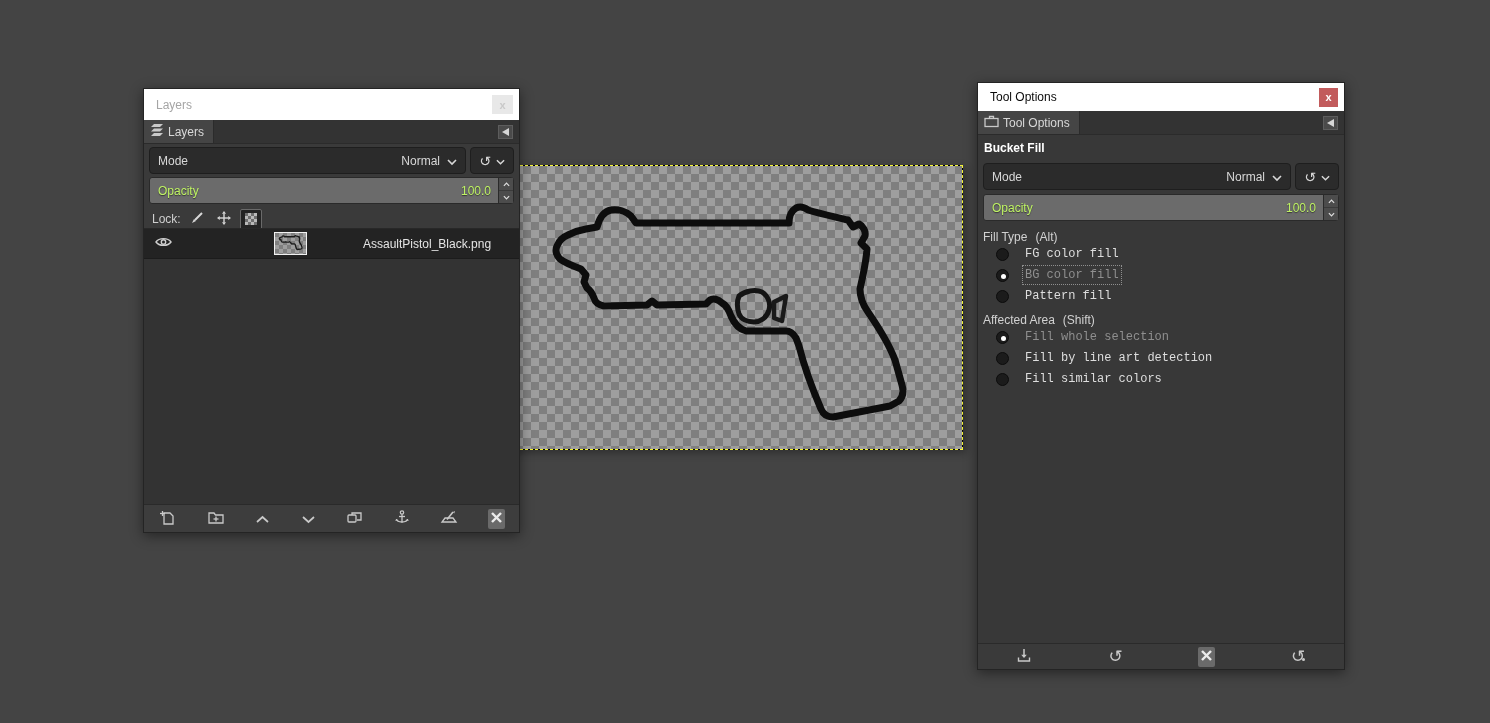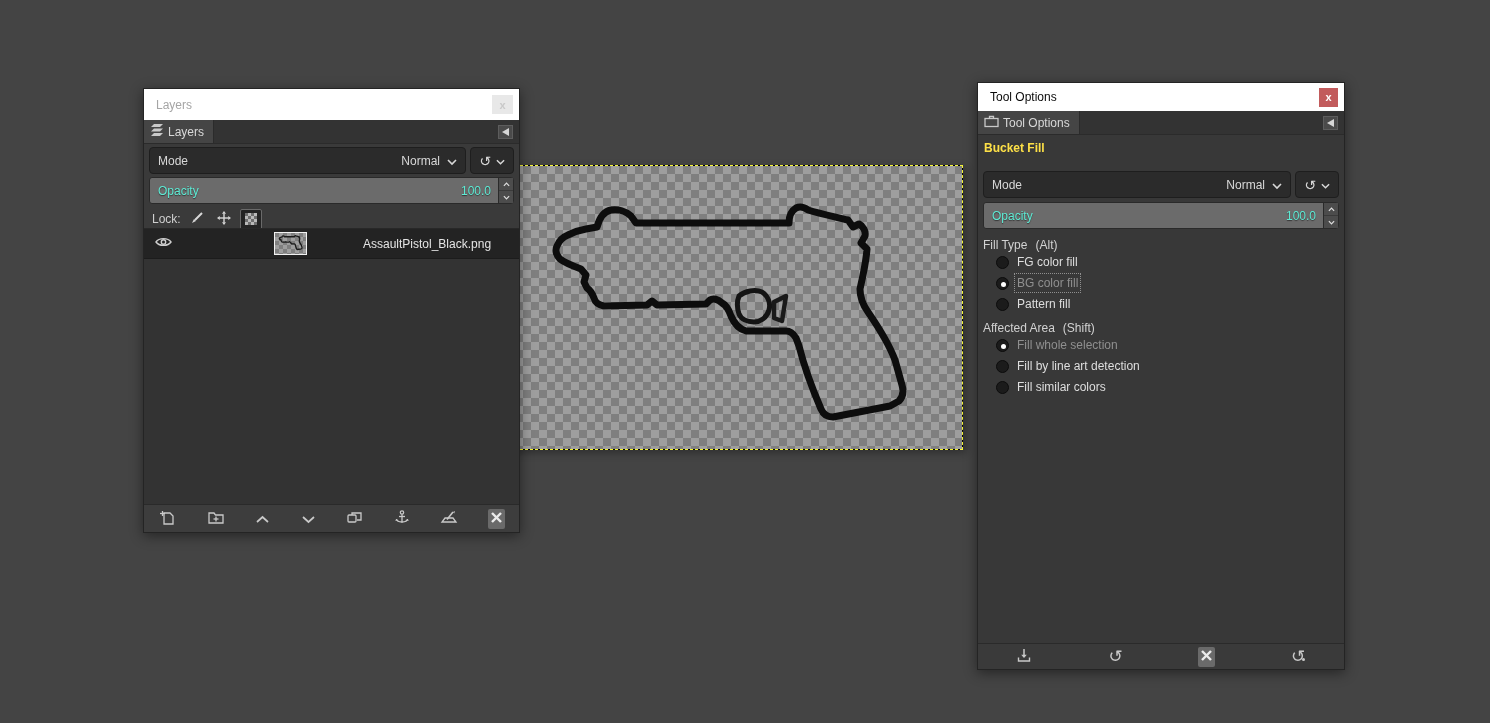--- a/index.html
+++ b/index.html
@@ -62,21 +62,21 @@
     width:44px; background:#2b2b2b; border:1px solid #1e1e1e; border-radius:4px;
     display:flex; align-items:center; justify-content:center; gap:5px;
     color:#d8d8d8;
   }
   .undo-glyph { font-family:"DejaVu Sans", sans-serif; font-size:14px; line-height:1; color:#d8d8d8; }
 
   .opacity-row {
     position:relative; margin:3px 5px 0 5px; height:27px;
     background:#6b6b6b; border:1px solid #2a2a2a; border-radius:3px;
     display:flex; align-items:center; justify-content:space-between;
-    padding:0 22px 0 8px; color:#5eead4;
+    padding:0 22px 0 8px; color:#bef264;
     text-shadow:0 1px 1px rgba(0,0,0,.5);
   }
   .spinners {
     position:absolute; right:0; top:0; bottom:0; width:15px;
     display:flex; flex-direction:column;
     border-left:1px solid #2a2a2a;
   }
   .spin-btn {
     flex:1; background:#4c4c4c; border:none;
     display:flex; align-items:center; justify-content:center; padding:0;
@@ -134,26 +134,26 @@
     color:#c9c9c9;
   }
   .tool-btn.highlight { background:#6a6a6a; border-radius:2px; }
 
   
   #tool-options-panel { left:977px; top:82px; width:368px; height:588px; background:#383838; }
   #tool-options-panel .titlebar { height:28px; }
   #tool-options-panel .titlebar .title { color:#0a0a0a; }
   #tool-options-panel .close-btn { background:#c25b5c; color:#ffffff; width:19px; height:19px; }
 
-  .tool-name { font-weight:bold; color:#fde047; margin:6px 0 16px 6px; }
+  .tool-name { font-weight:bold; color:#ffffff; margin:6px 0 8px 6px; }
 
   .section-label { margin:9px 0 3px 5px; color:#d2d2d2; }
   .section-label .hint { margin-left:8px; }
 
-  .radio-row { display:flex; align-items:center; gap:8px; margin:0 0 7px 18px; height:14px; }
+  .radio-row { display:flex; align-items:center; gap:16px; margin:0 0 7px 18px; height:14px;font-family:Liberation Mono, monospace; }
   .radio {
     width:13px; height:13px; border-radius:50%;
     background:#1b1b1b; border:1px solid #0c0c0c;
     position:relative; flex:0 0 auto;
   }
   .radio.checked::after {
     content:""; position:absolute; left:4px; top:4px;
     width:5px; height:5px; border-radius:50%; background:#ffffff;
   }
   .radio-label { color:#dedede; }

